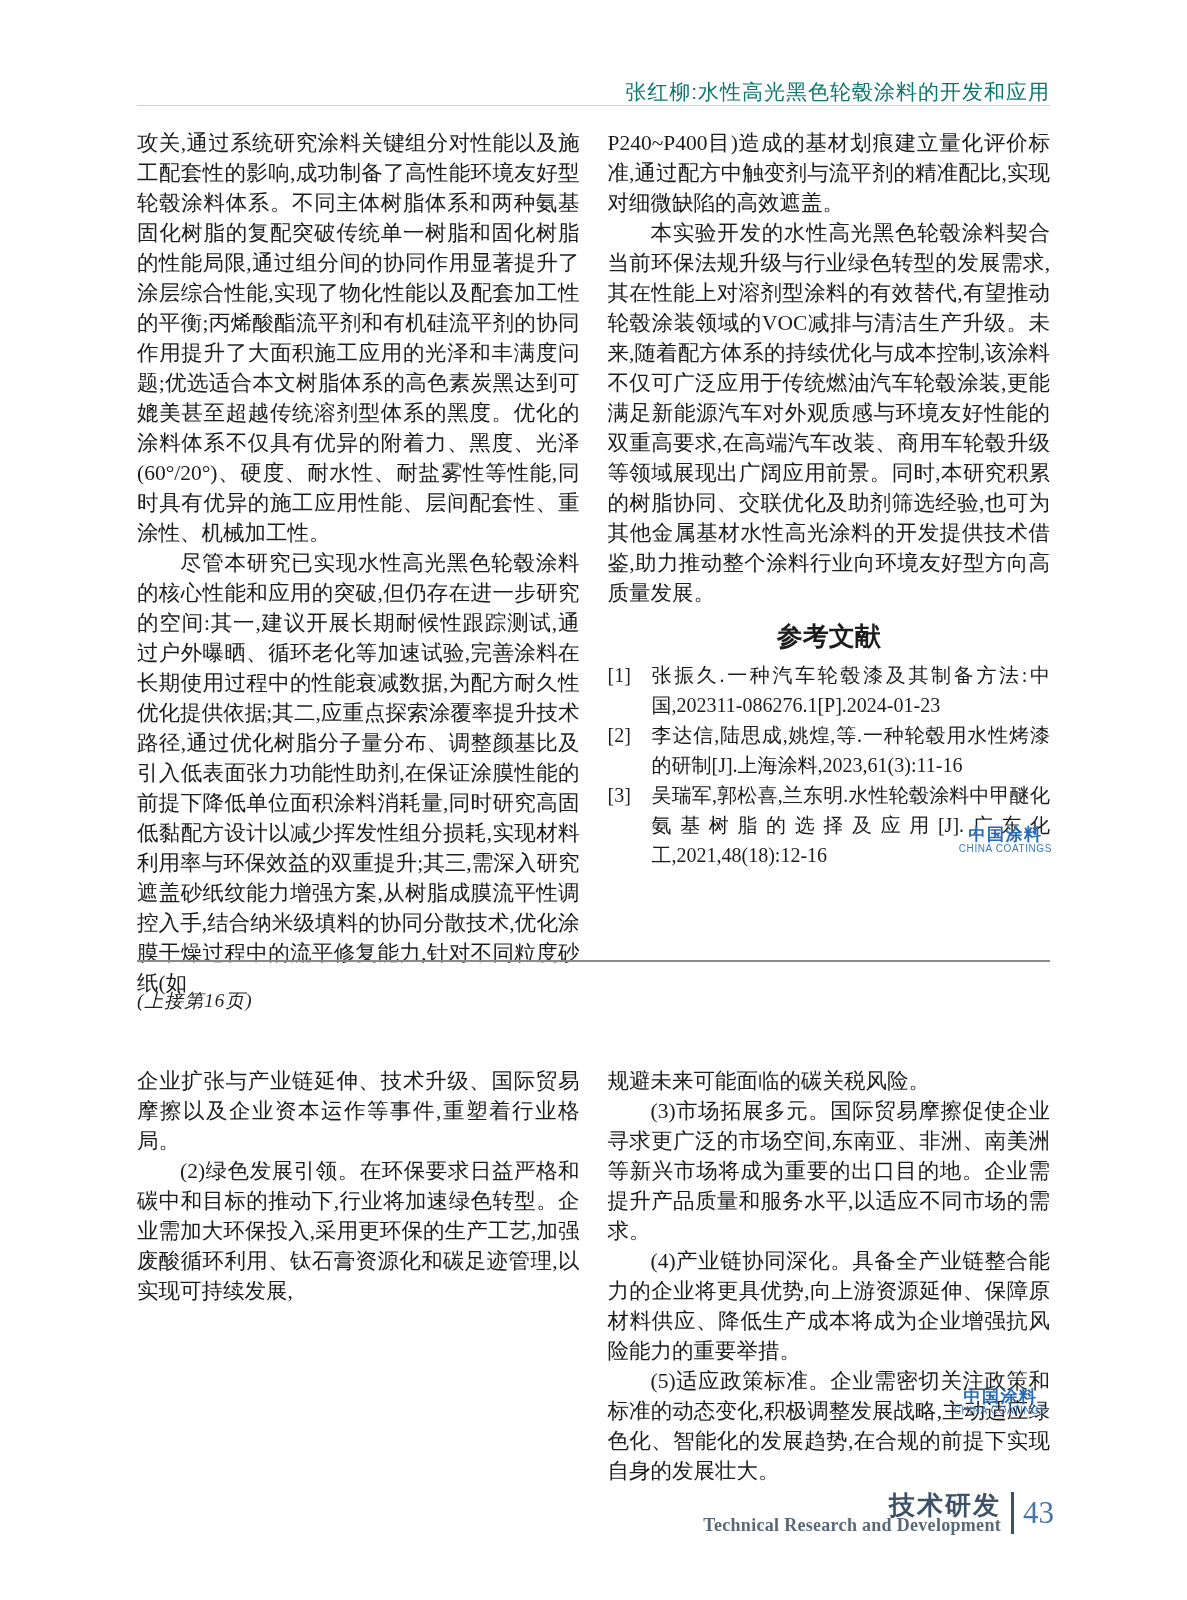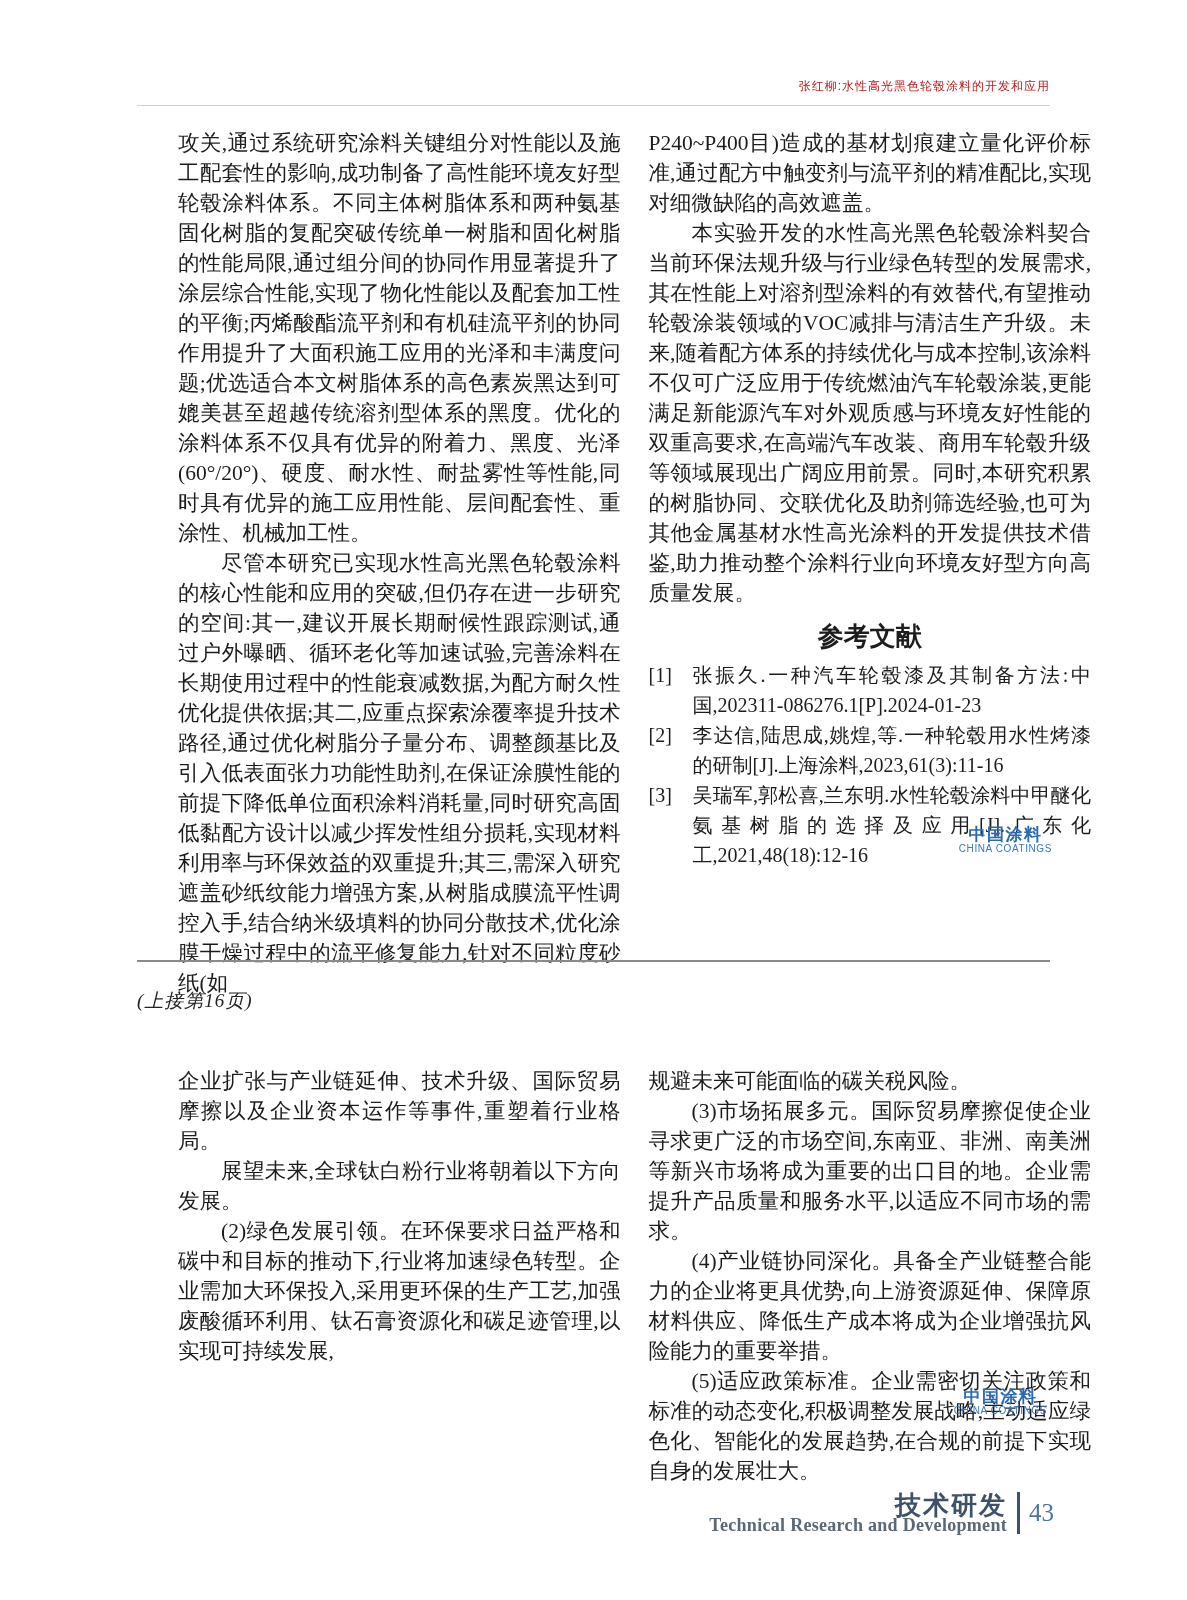--- a/index.html
+++ b/index.html
@@ -10,39 +10,38 @@
     background: #ffffff;
     font-family: "Liberation Serif", serif;
     color: #1c1c1c;
     overflow: hidden;
   }
   .running-head {
     position: absolute;
     top: 78px;
     right: 137px;
     font-family: "Liberation Sans", sans-serif;
-    font-size: 12px;
+    font-size: 21px;
     letter-spacing: 1px;
-    color: #b91c1c;
+    color: #0f766e;
   }
   .header-rule {
     position: absolute;
     top: 105px;
     left: 137px;
     width: 913px;
     height: 1px;
     background: #cdd2d6;
   }
   .section {
     position: absolute;
     left: 137px;
     width: 913px;
     display: flex;
     gap: 28px;
-    margin-left: 41px;
   }
   .section.top { top: 128px; }
   .section.bottom { top: 1066px; }
   .col {
     flex: 0 0 442.5px;
     width: 442.5px;
     font-size: 21.5px;
     line-height: 30px;
     text-align: justify;
   }
@@ -123,21 +122,21 @@
     color: #5a6875;
     letter-spacing: 0.3px;
   }
   .footer-bar {
     width: 3px;
     height: 42px;
     background: #3d5269;
     margin: 0 9px 0 10px;
   }
   .footer-page {
-    font-size: 25px;
+    font-size: 31px;
     color: #4a74a8;
     font-family: "Liberation Serif", serif;
     text-align: right;
   }
 </style>
 </head>
 <body>
 
 <div class="page">
 
@@ -173,21 +172,20 @@
     <div class="logo-cn">中国涂料</div>
     <div class="logo-en">CHINA COATINGS</div>
   </div>
 
   <div class="mid-rule"></div>
   <div class="continuation-note">(上接第16页)</div>
 
   <section class="section bottom">
     <div class="col" id="bottom-left-col">
         <p class="para">企业扩张与产业链延伸、技术升级、国际贸易摩擦以及企业资本运作等事件,重塑着行业格局。</p>
-        <p class="para indent">展望未来,全球钛白粉行业将朝着以下方向发展。</p>
         <p class="para indent">(2)绿色发展引领。在环保要求日益严格和碳中和目标的推动下,行业将加速绿色转型。企业需加大环保投入,采用更环保的生产工艺,加强废酸循环利用、钛石膏资源化和碳足迹管理,以实现可持续发展,</p>
       </div>
     <div class="col" id="bottom-right-col">
         <p class="para">规避未来可能面临的碳关税风险。</p>
         <p class="para indent">(3)市场拓展多元。国际贸易摩擦促使企业寻求更广泛的市场空间,东南亚、非洲、南美洲等新兴市场将成为重要的出口目的地。企业需提升产品质量和服务水平,以适应不同市场的需求。</p>
         <p class="para indent">(4)产业链协同深化。具备全产业链整合能力的企业将更具优势,向上游资源延伸、保障原材料供应、降低生产成本将成为企业增强抗风险能力的重要举措。</p>
         <p class="para indent">(5)适应政策标准。企业需密切关注政策和标准的动态变化,积极调整发展战略,主动适应绿色化、智能化的发展趋势,在合规的前提下实现自身的发展壮大。</p>
       </div>
   </section>
 

